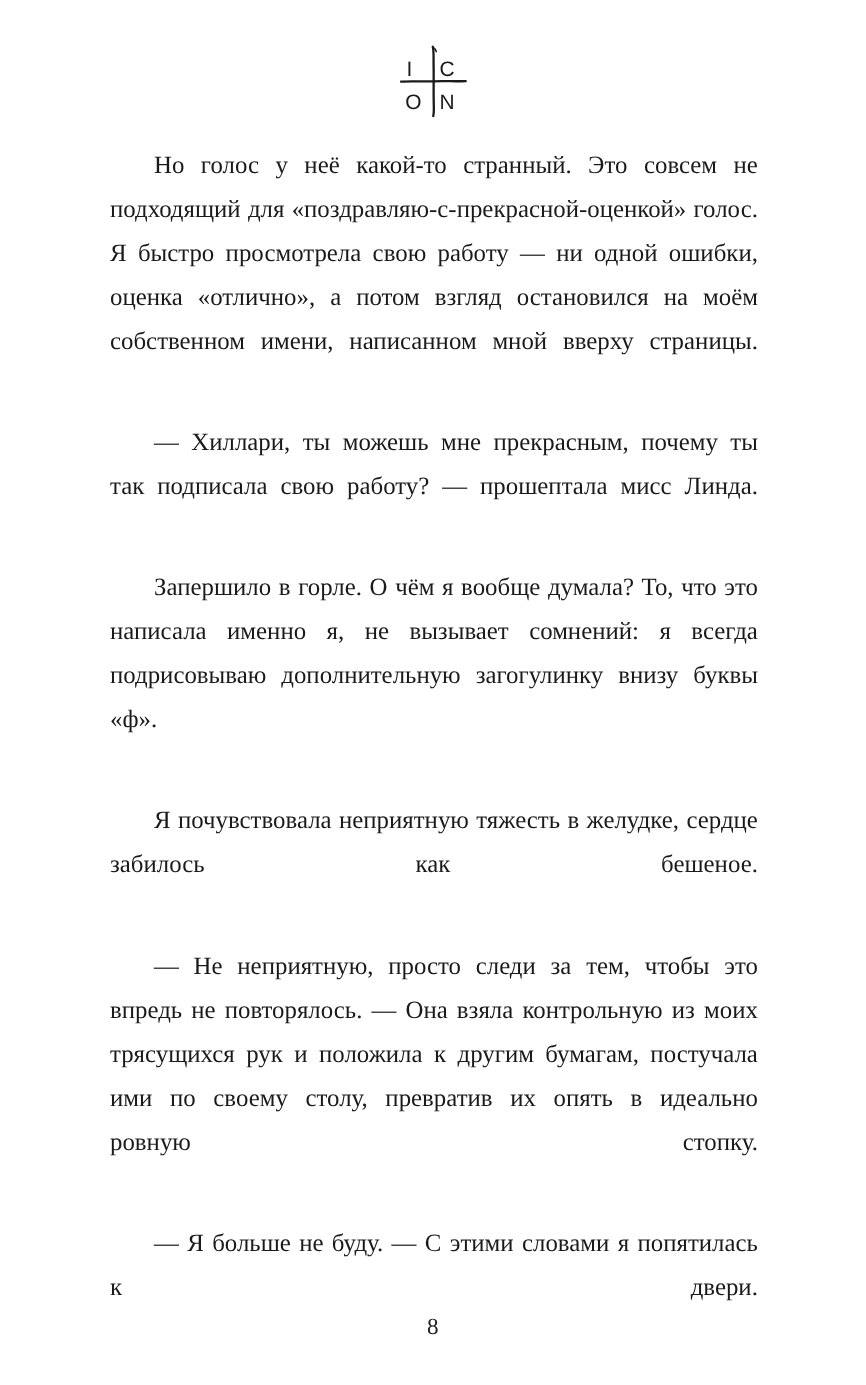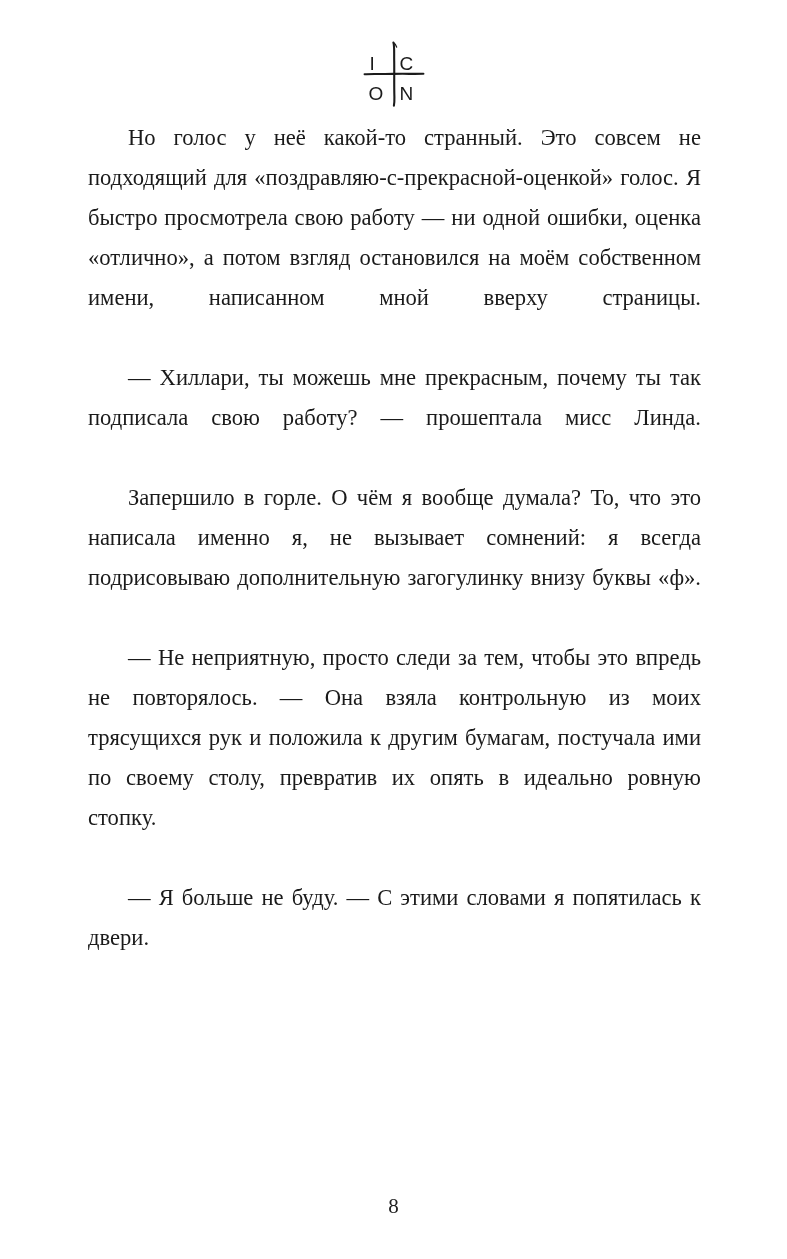--- a/index.html
+++ b/index.html
@@ -61,21 +61,21 @@
 
   
   .text-column {
     position: absolute;
     left: 88px;
     top: 118px;
     width: 613px;
   }
 
   .para {
-    margin: 0;
+    margin: 12px;
     text-align: justify;
     text-justify: inter-word;
     text-indent: 40px;
     font-size: 22.6px;
     line-height: 40px;
     hyphens: manual;
     word-spacing: 0.02em;
   }
   .para + .para {
     margin-top: 0;
@@ -118,20 +118,21 @@
       <span class="icon-letter l-c">C</span>
       <span class="icon-letter l-o">O</span>
       <span class="icon-letter l-n">N</span>
     </div>
   </div>
 
   <div class="text-column">
     <p class="para">Но голос у неё какой-то странный. Это совсем не подходящий для «поздравляю-с-прекрасной-оценкой» голос. Я быстро просмотрела свою работу — ни одной ошибки, оценка «отлично», а потом взгляд остановился на моём собственном имени, написанном мной вверху страницы.</p>
     <p class="para">— Хиллари, ты можешь мне прекрасным, почему ты так подписала свою работу? — прошептала мисс Линда.</p>
     <p class="para">Запершило в горле. О чём я вообще думала? То, что это написала именно я, не вызывает сомнений: я всегда подрисовываю дополнительную загогулинку внизу буквы «ф».</p>
+    <p class="para">Я почувствовала неприятную тяжесть в желудке, сердце забилось как бешеное.</p>
     <p class="para">— Не неприятную, просто следи за тем, чтобы это впредь не повторялось. — Она взяла контрольную из моих трясущихся рук и положила к другим бумагам, постучала ими по своему столу, превратив их опять в идеально ровную стопку.</p>
     <p class="para">— Я больше не буду. — С этими словами я попятилась к двери.</p>
 
   </div>
 
   <div class="folio">8</div>
 
 </div>
 
 </body></html>

